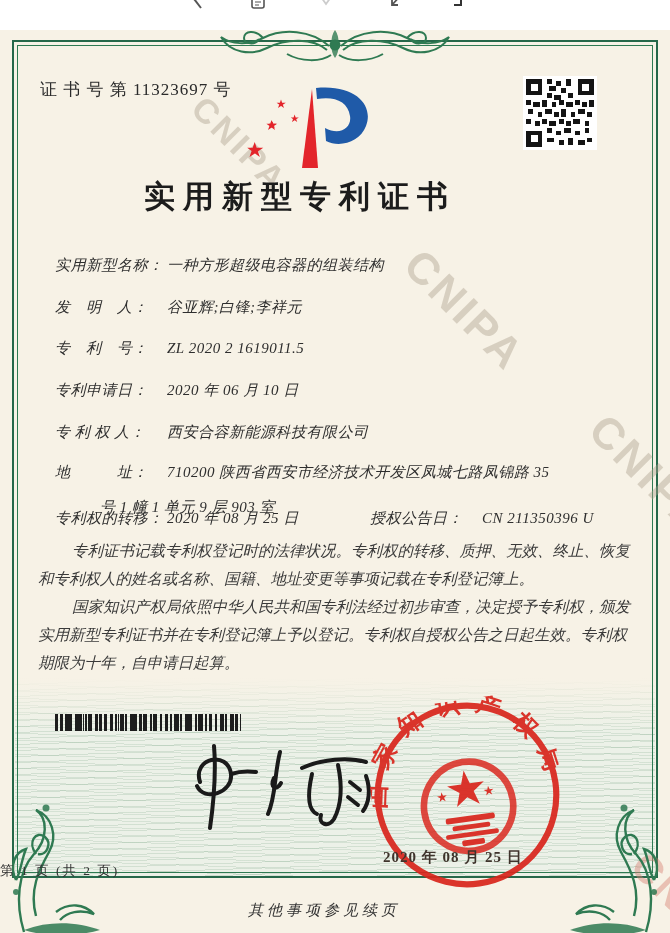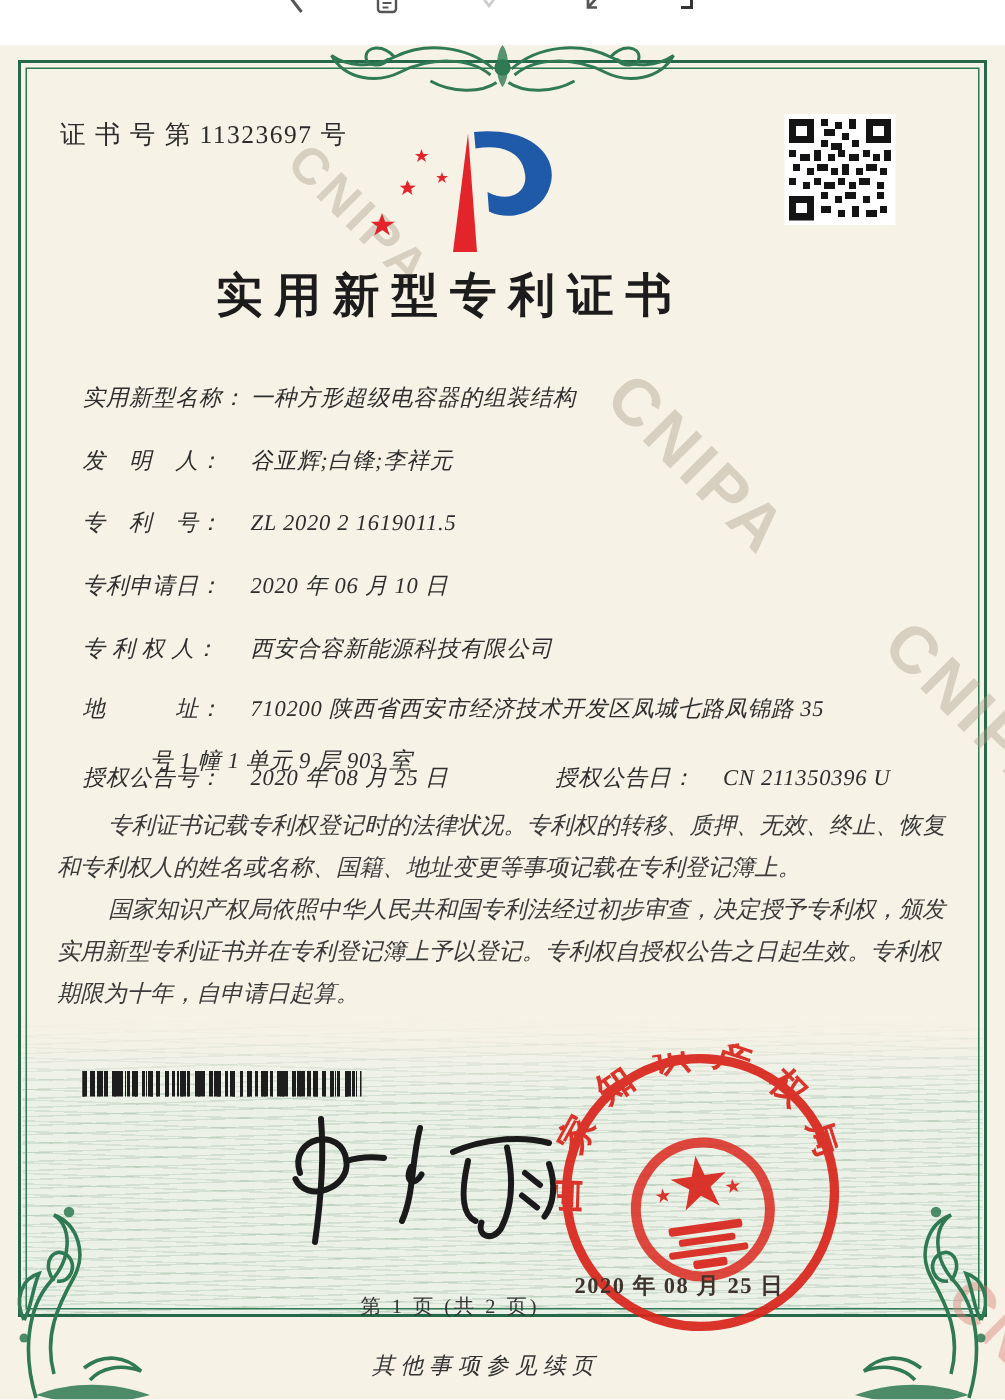--- a/index.html
+++ b/index.html
@@ -70,21 +70,21 @@
   .seal { position:absolute; left:372px; top:670px; width:190px; height:190px; z-index:4;
           transform:rotate(-8deg); opacity:0.92; }
   .seal-date { position:absolute; left:383px; top:818px; width:170px; z-index:5;
                font-size:15px; font-weight:bold; color:#3f342c; letter-spacing:1px; }
 
   .corner-orn { position:absolute; z-index:3; }
   .orn-left  { left:6px;  top:762px; }
   .orn-right { left:568px; top:762px; transform:scaleX(-1); }
   .orn-top   { left:215px; top:-6px; z-index:4; }
 
-  .page-no { position:absolute; left:0; top:832px; width:600px; text-align:center;
+  .page-no { position:absolute; left:0; top:832px; width:600px; text-align:left;
              font-size:13.5px; color:#333; letter-spacing:2px; z-index:4; }
 
   .note { position:absolute; left:248px; top:871px; font-size:15px; font-style:italic;
           letter-spacing:4px; color:#333; z-index:4; }
 </style>
 </head>
 <body>
 
 <div class="stage">
 
@@ -205,21 +205,21 @@
       <div class="row r5">
         <span class="lbl">专 利 权 人：</span><span>西安合容新能源科技有限公司</span>
       </div>
       <div class="row r6">
         <span class="lbl">地　　　址：</span><span>710200 陕西省西安市经济技术开发区凤城七路凤锦路 35</span>
       </div>
       <div class="row r6b">
         <span>号 1 幢 1 单元 9 层 903 室</span>
       </div>
       <div class="row r7">
-        <span class="lbl">授权公告号：</span><span>2020 年 08 月 25 日</span>
+        <span class="lbl">专利权的转移：</span><span>2020 年 08 月 25 日</span>
       </div>
       <div class="row r7b">
         <span class="lbl">授权公告日：</span><span>CN 211350396 U</span>
       </div>
     </div>
 
     <div class="paras">
       <p>专利证书记载专利权登记时的法律状况。专利权的转移、质押、无效、终止、恢复和专利权人的姓名或名称、国籍、地址变更等事项记载在专利登记簿上。</p>
       <p>国家知识产权局依照中华人民共和国专利法经过初步审查，决定授予专利权，颁发实用新型专利证书并在专利登记簿上予以登记。专利权自授权公告之日起生效。专利权期限为十年，自申请日起算。</p>
     </div>

